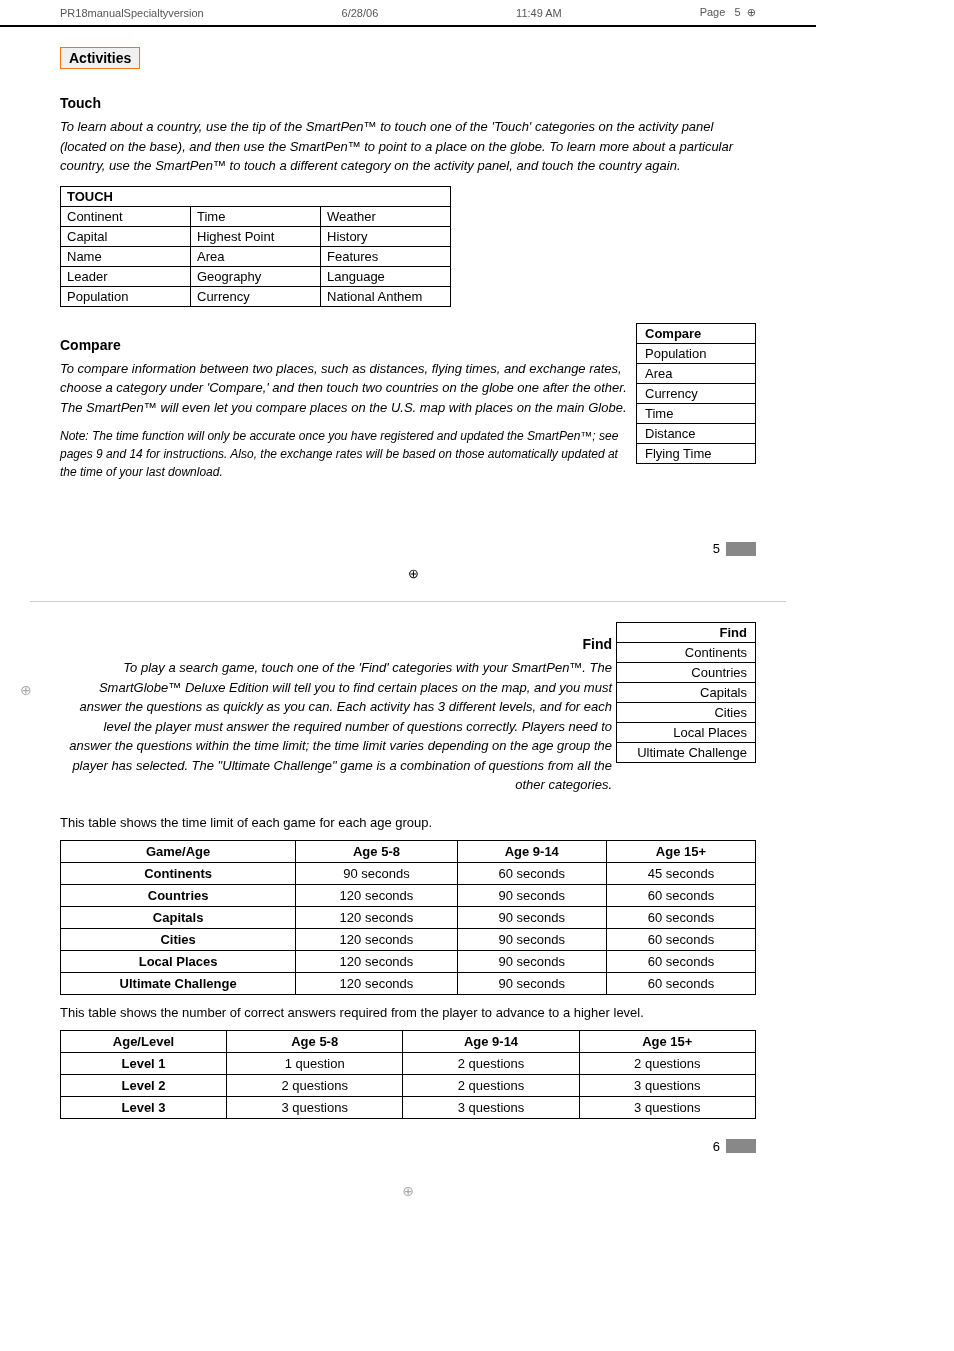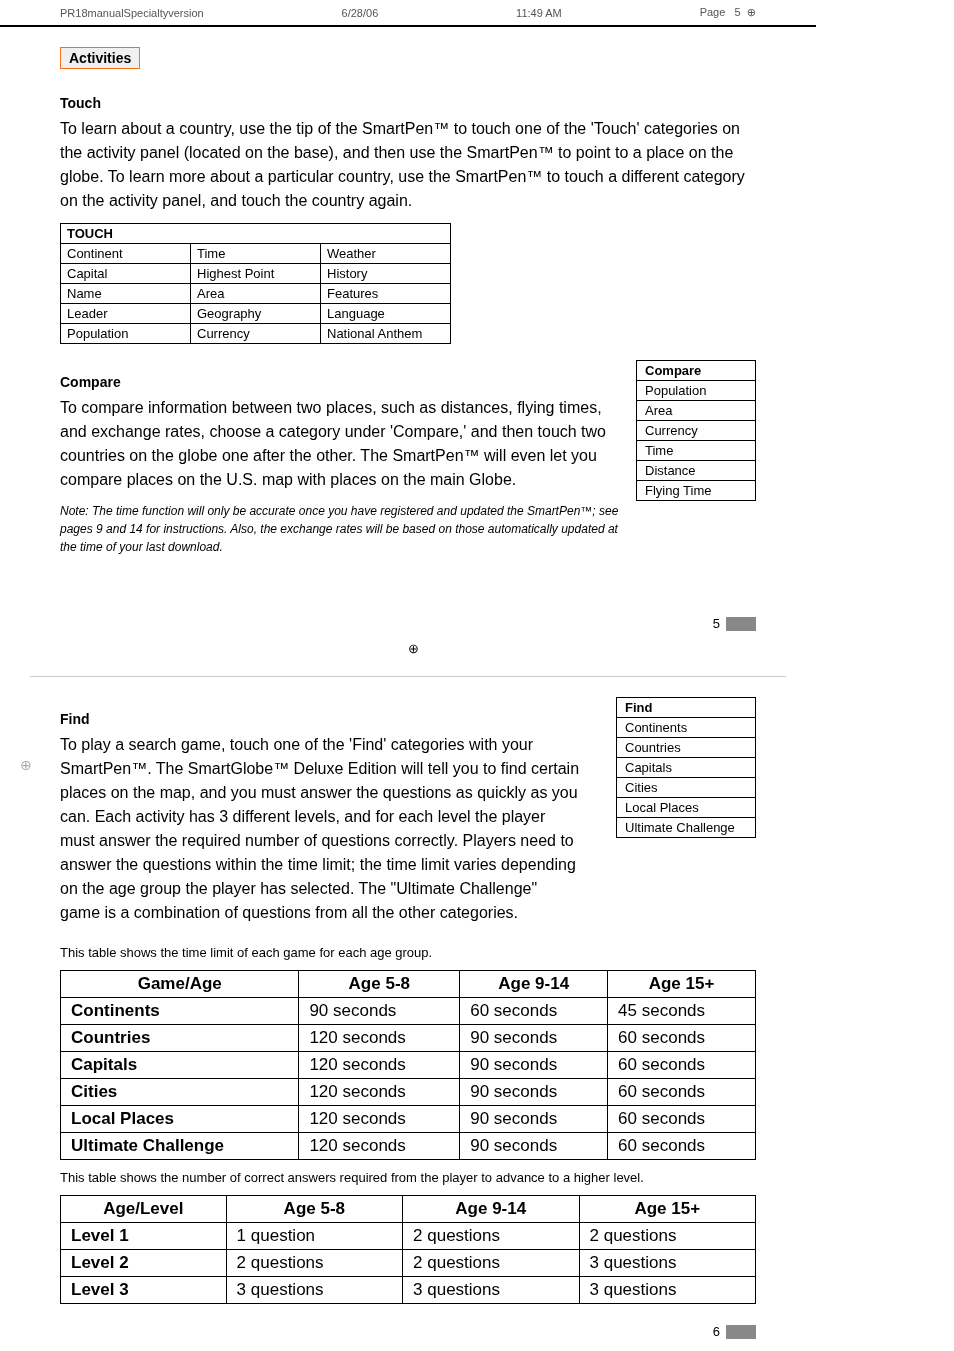--- a/index.html
+++ b/index.html
@@ -36,23 +36,24 @@
     }
 
     .subsection-title {
       font-weight: bold;
       font-size: 14px;
       margin-bottom: 6px;
       margin-top: 14px;
     }
 
     .body-text {
-      font-size: 16px;
+      font-size: 13px;
       line-height: 1.5;
       margin-bottom: 10px;
+      font-style: italic;
     }
 
     .italic-note {
       font-style: italic;
       font-size: 12px;
       line-height: 1.5;
       margin-top: 10px;
     }
 
     
@@ -116,36 +117,38 @@
 
     
     .page2-section {
       padding: 20px 60px 20px 60px;
       position: relative;
     }
 
     
     .find-section {
       display: flex;
-      gap: 36px;
+      gap: 4px;
+      text-align: right;
     }
     .find-left {
       flex: 1;
     }
     .find-right {
       width: 140px;
       flex-shrink: 0;
     }
 
     
     .game-table {
       border-collapse: collapse;
       width: 100%;
       margin: 10px 0;
-      font-size: 17px;
+      font-size: 13px;
+      text-align: center;
     }
     .game-table td, .game-table th {
       border: 1px solid #000;
       padding: 3px 10px;
     }
     .game-table th {
       font-weight: bold;
       background: #fff;
     }
     .game-table .row-header {

